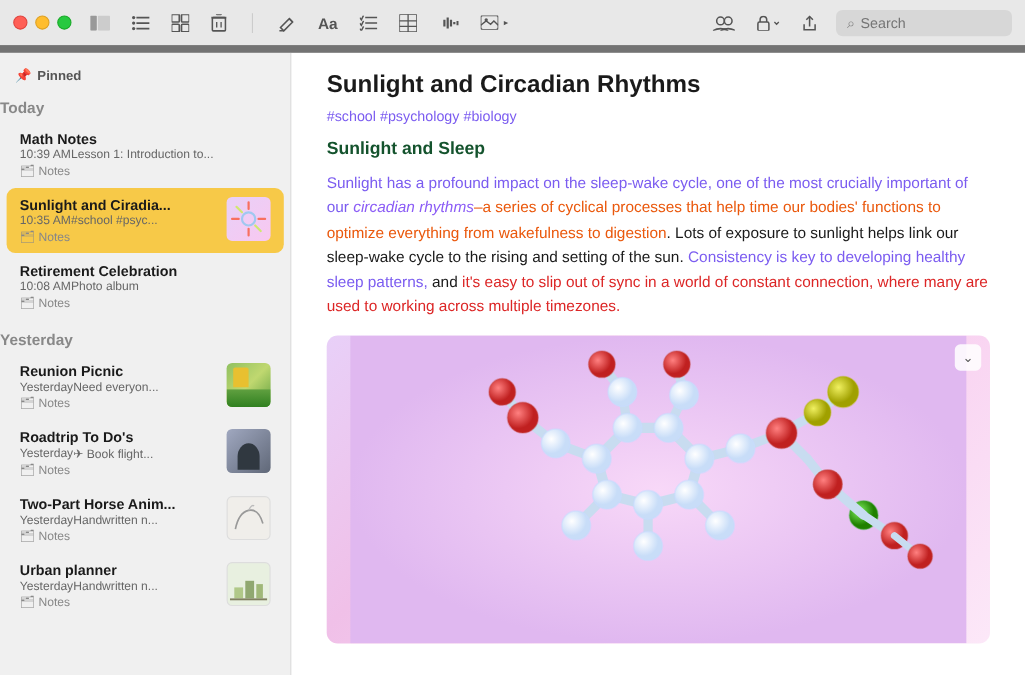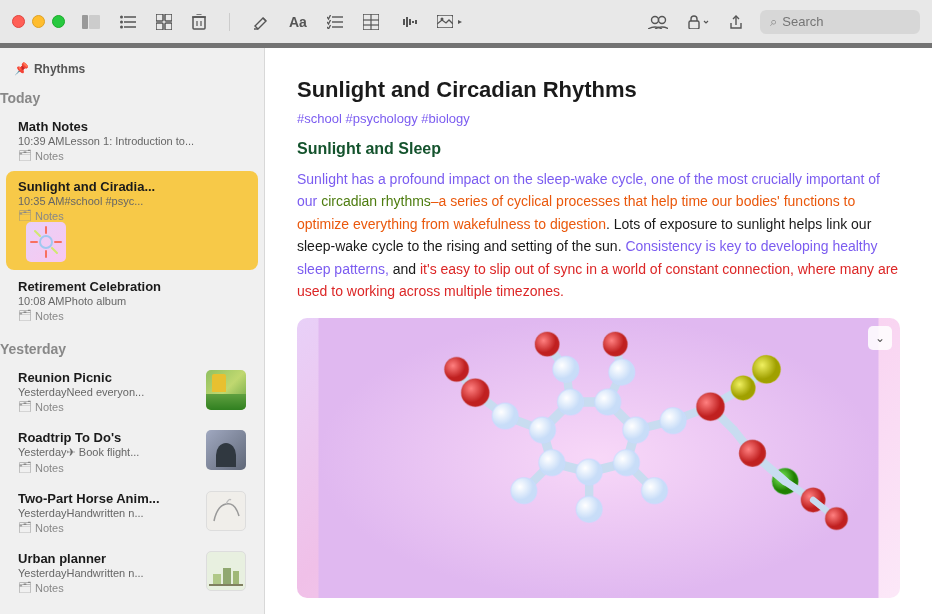--- a/index.html
+++ b/index.html
@@ -5,21 +5,21 @@
     * { margin: 0; padding: 0; box-sizing: border-box; }
     body { font-family: -apple-system, BlinkMacSystemFont, 'Helvetica Neue', Arial, sans-serif; background: #f0f0f0; width: 932px; height: 614px; overflow: hidden; display: flex; flex-direction: column; }
 
     
     .titlebar {
       height: 48px;
       background: #e8e8e8;
       display: flex;
       align-items: center;
       padding: 0 12px;
-      border-bottom: 5px solid #737373;
+      border-bottom: 7px solid #737373;
       flex-shrink: 0;
     }
     .traffic-lights { display: flex; gap: 7px; margin-right: 14px; }
     .traffic-light { width: 13px; height: 13px; border-radius: 50%; cursor: pointer; }
     .tl-red { background: #ff5f56; border: 0.5px solid #e0443e; }
     .tl-yellow { background: #ffbd2e; border: 0.5px solid #dea123; }
     .tl-green { background: #27c93f; border: 0.5px solid #1aab29; }
 
     .icon-btn {
       background: none; border: none; cursor: pointer; color: #555;
@@ -60,43 +60,43 @@
       display: flex; align-items: center; gap: 5px;
       font-size: 12px; font-weight: 600; color: #555;
       padding: 6px 14px 4px 14px;
     }
 
     .note-item {
       display: flex; align-items: flex-start; padding: 8px 12px;
       cursor: pointer; border-radius: 8px; margin: 1px 6px;
       position: relative;
     }
-    .note-item.active { background: #f7c948; flex-direction: column; }
+    .note-item.active { background: #f7c948; }
 
     .note-info { flex: 1; min-width: 0; }
     .note-title { font-size: 13px; font-weight: 600; color: #1a1a1a; white-space: nowrap; overflow: hidden; text-overflow: ellipsis; }
     .note-meta { font-size: 11px; color: #666; display: flex; gap: 0; margin-top: 1px; white-space: nowrap; overflow: hidden; text-overflow: ellipsis; }
     .note-folder { font-size: 11px; color: #888; display: flex; align-items: center; gap: 3px; margin-top: 2px; }
     .note-thumb { width: 40px; height: 40px; border-radius: 5px; object-fit: cover; flex-shrink: 0; margin-left: 8px; overflow: hidden; }
 
     
     .content {
       flex: 1;
       background: #fff;
       overflow-y: auto;
-      padding: 29px 32px;
+      padding: 16px 32px;
     }
 
     .note-main-title { font-size: 22px; font-weight: 700; color: #1a1a1a; margin-bottom: 8px; }
     .note-tags { color: #7b5cf0; font-size: 13px; margin-bottom: 14px; }
     .note-subtitle { font-size: 16px; font-weight: 700; color: #14532d; margin-bottom: 10px; }
 
     .note-body { font-size: 14px; line-height: 1.6; color: #1a1a1a; margin-bottom: 16px; }
     .text-purple { color: #7b5cf0; }
-    .text-blue { color: #4d7c0f; }
+    .text-blue { color: #8b5cf6; font-style: italic; }
     .text-orange { color: #ea580c; }
     .text-red { color: #dc2626; }
 
     .note-image-container {
       width: 100%; border-radius: 10px; overflow: hidden;
       background: linear-gradient(135deg, #e8d0f8 0%, #f0c0e8 30%, #f8d0f0 60%, #fce8f8 100%);
       min-height: 280px; position: relative; display: flex; align-items: center; justify-content: center;
     }
     .expand-btn {
       position: absolute; top: 8px; right: 8px;
@@ -242,21 +242,21 @@
       <input type="text" placeholder="Search" style="">
     </div>
   </div>
 </div>
 
 <div class="main">
 
   <div class="sidebar">
     <div class="pinned-header">
       <span>📌</span>
-      <span>Rhythms</span>
+      <span>Pinned</span>
     </div>
 
     <div class="sidebar-section-header">Today</div>
 
     <div class="note-item">
       <div class="note-info">
         <div class="note-title">Math Notes</div>
         <div class="note-meta">
           <span>10:39 AM</span>
           <span>Lesson 1: Introduction to...</span>

